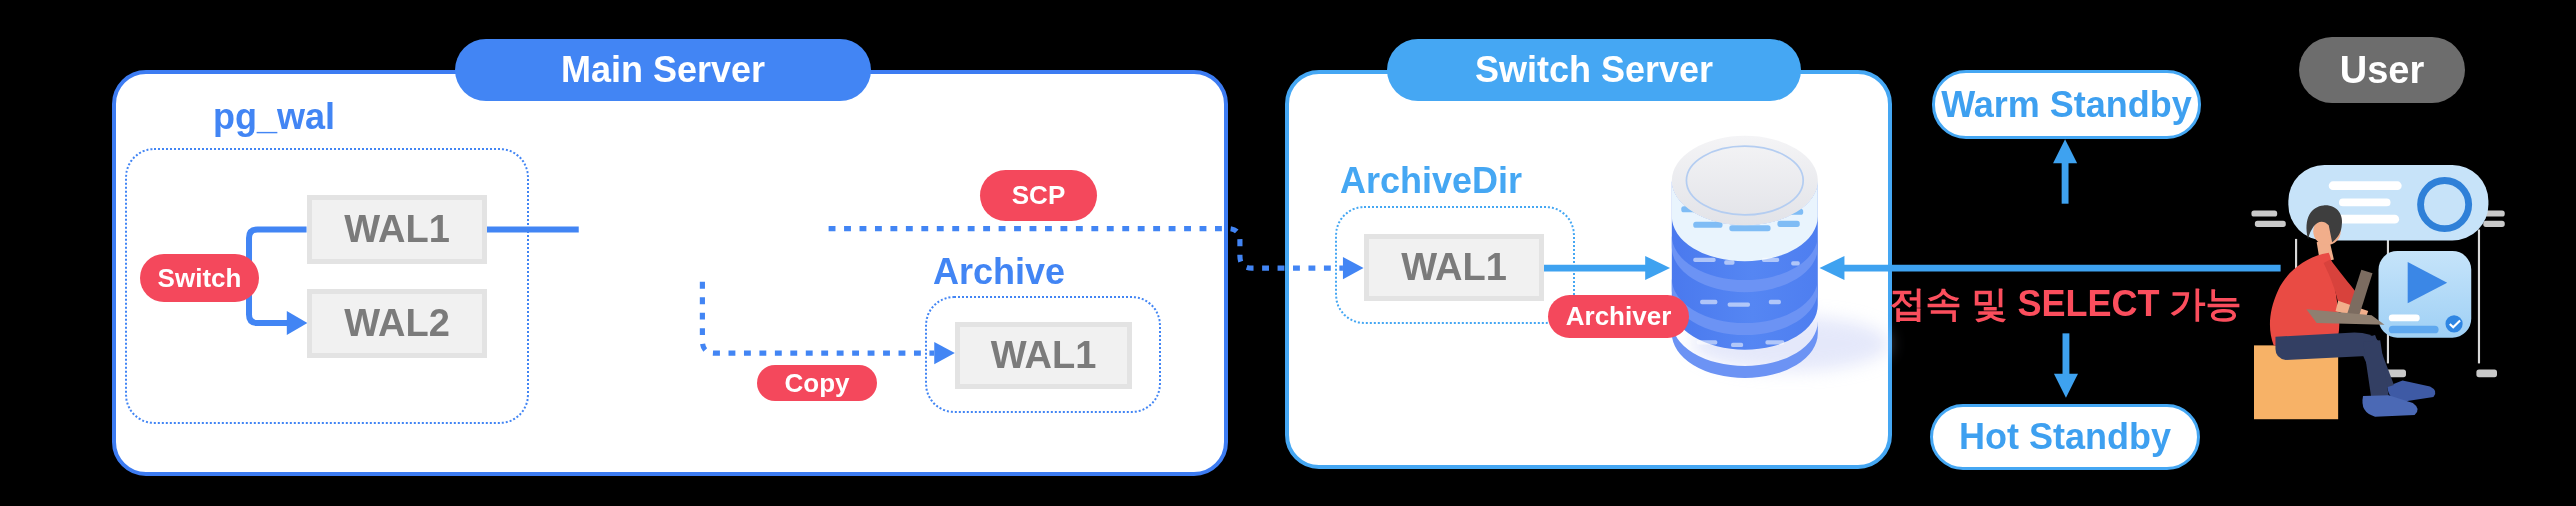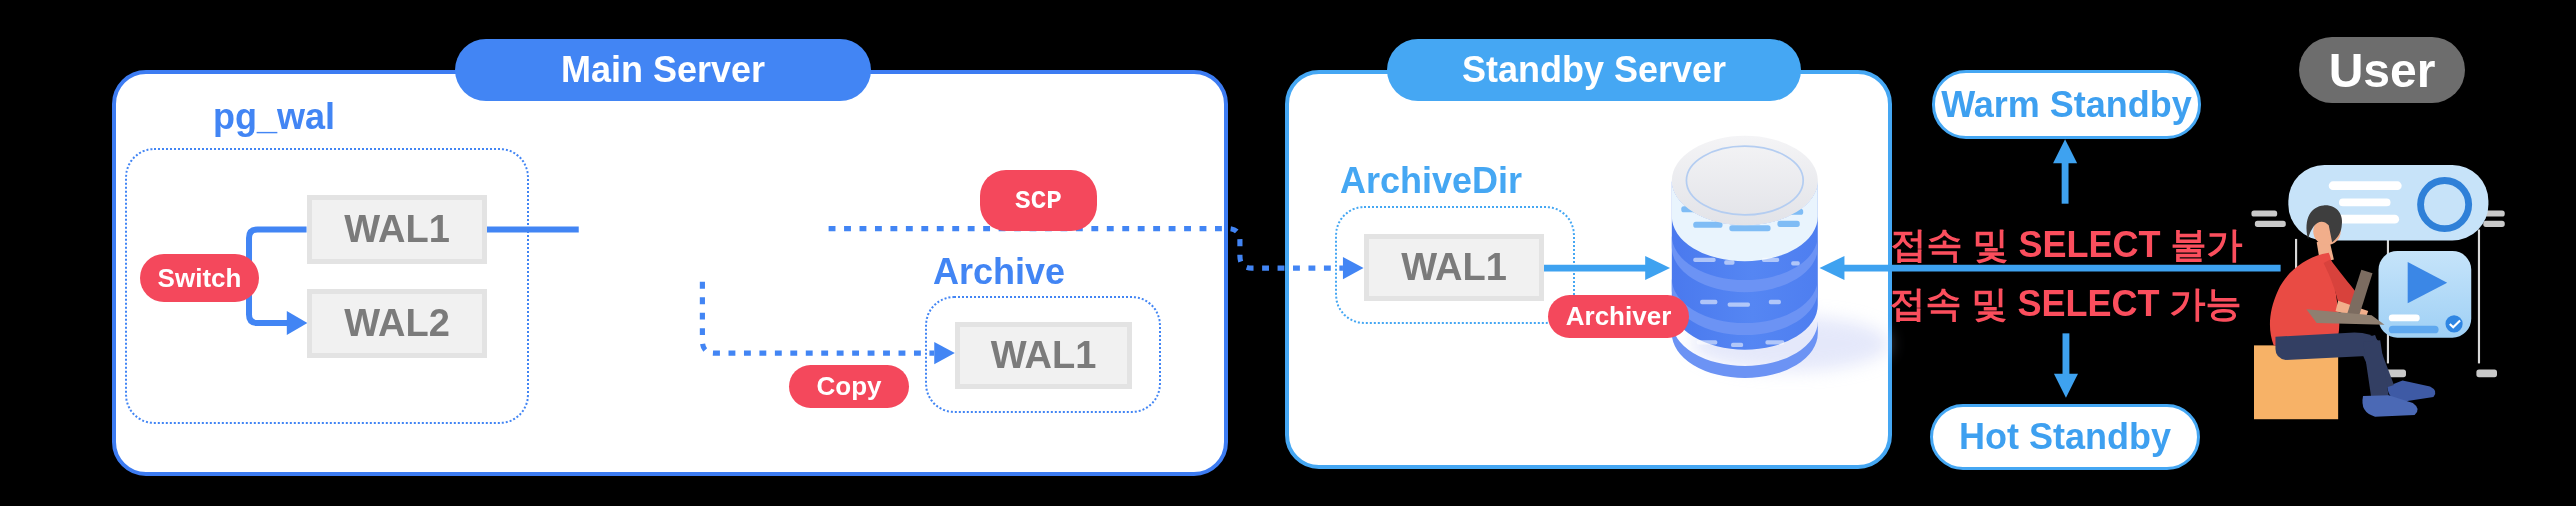--- a/index.html
+++ b/index.html
@@ -15,27 +15,27 @@
   .server-box.standby{left:1285px; top:70px; width:599px; height:391px; border:4.3px solid var(--sky);}
   
   .dotted-box{position:absolute; border-radius:29px;}
   .dotted-box.royal{border:2.6px dotted var(--royal);}
   .dotted-box.sky{border:2.6px dotted var(--sky);}
   
   .pill{position:absolute; display:flex; align-items:center; justify-content:center;
         color:#fff; font-weight:bold; border-radius:33px;}
   .pill.main-title{left:455px; top:39px; width:416px; height:62px; background:var(--royal); font-size:36px;}
   .pill.standby-title{left:1387px; top:39px; width:414px; height:62px; background:var(--sky); font-size:36px;}
-  .pill.user-title{left:2299px; top:37px; width:166px; height:66px; background:var(--gray-pill); font-size:48px;}
+  .pill.user-title{left:2299px; top:37px; width:166px; height:66px; background:var(--gray-pill); font-size:38px;}
   
   .badge{position:absolute; display:flex; align-items:center; justify-content:center;
          background:var(--red); color:#fff; font-weight:bold; font-size:26px; border-radius:26px;}
   .badge.switch{left:140px; top:254px; width:119px; height:48px;}
-  .badge.scp{left:980px; top:170px; width:117px; height:61px;font-family:Liberation Mono, monospace;}
-  .badge.copy{left:789px; top:365px; width:120px; height:43px;}
+  .badge.scp{left:980px; top:170px; width:117px; height:51px;}
+  .badge.copy{left:757px; top:365px; width:120px; height:36px;}
   .badge.recovery{left:1548px; top:295px; width:141px; height:43px;}
   
   .walbox{position:absolute; display:flex; align-items:center; justify-content:center;
           background:var(--wal-fill); border:5.2px solid var(--wal-border);
           color:var(--wal-text); font-weight:bold; font-size:38px; box-sizing:border-box;}
   
   .archiver{position:absolute; left:577px; top:178px; width:252px; height:101px;
             background:var(--archiver-fill); border:4.3px solid var(--archiver-border);
             border-radius:22px; display:flex; align-items:center; justify-content:center;
             color:var(--archiver-text); font-weight:bold; font-size:36px; box-sizing:border-box;}
@@ -225,21 +225,21 @@
         <path d="M2752,398 L2772,396 L2782,462 L2762,466 Z" fill="#333F63"></path>
         <path d="M2752,461 Q2748,480 2766,485 L2812,483 Q2820,476 2810,469 L2782,460 Z" fill="#4B69B5"></path>
       </g>
     </g>
   </svg>
 
   <div class="pill main-title z3">
     <span>Main Server</span>
   </div>
   <div class="pill standby-title z3">
-    <span>Standby Server</span>
+    <span>Switch Server</span>
   </div>
   <div class="pill user-title z3">
     <span>User</span>
   </div>
 
   <div class="blue-label royal z3" style="left:213px; top:96px;">pg_wal</div>
   <div class="blue-label royal z3" style="left:933px; top:251px;">Archive</div>
   <div class="blue-label sky z3" style="left:1340px; top:160px;">ArchiveDir</div>
 
   <div class="walbox z3" style="left:307px; top:195px; width:180px; height:69px;">WAL1</div>
@@ -249,17 +249,16 @@
 
 
   <div class="badge switch z3">Switch</div>
   <div class="badge scp z3">SCP</div>
   <div class="badge copy z3">Copy</div>
   <div class="badge recovery z3">Archiver</div>
 
   <div class="outline-pill warm z3">Warm Standby</div>
   <div class="outline-pill hot z3">Hot Standby</div>
 
-  <div class="kr-note no z3">접속 및 SELECT 불가</div>
   <div class="kr-note yes z3">접속 및 SELECT 가능</div>
 
 </div>
 
 
 </body></html>

